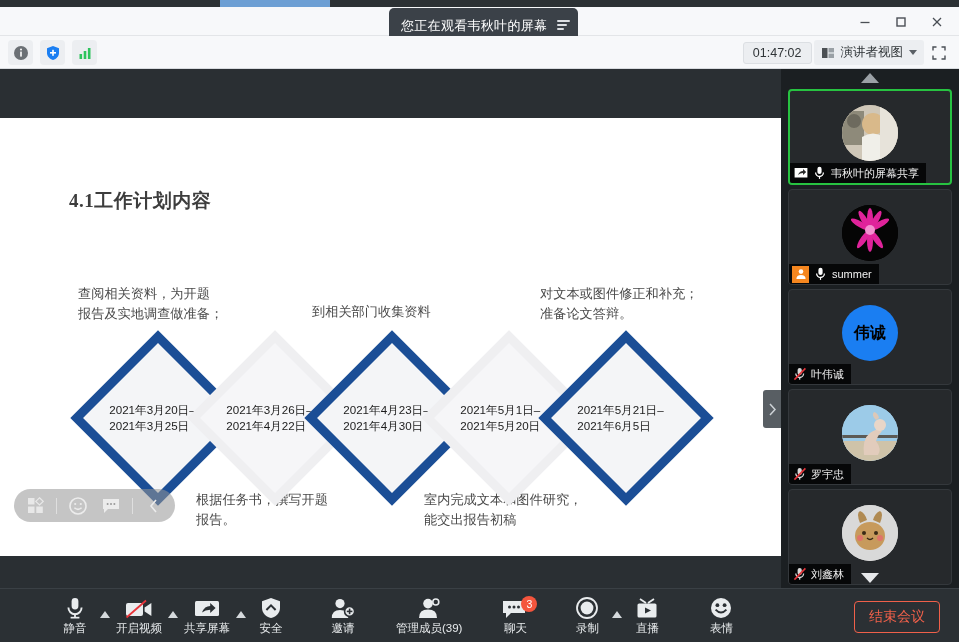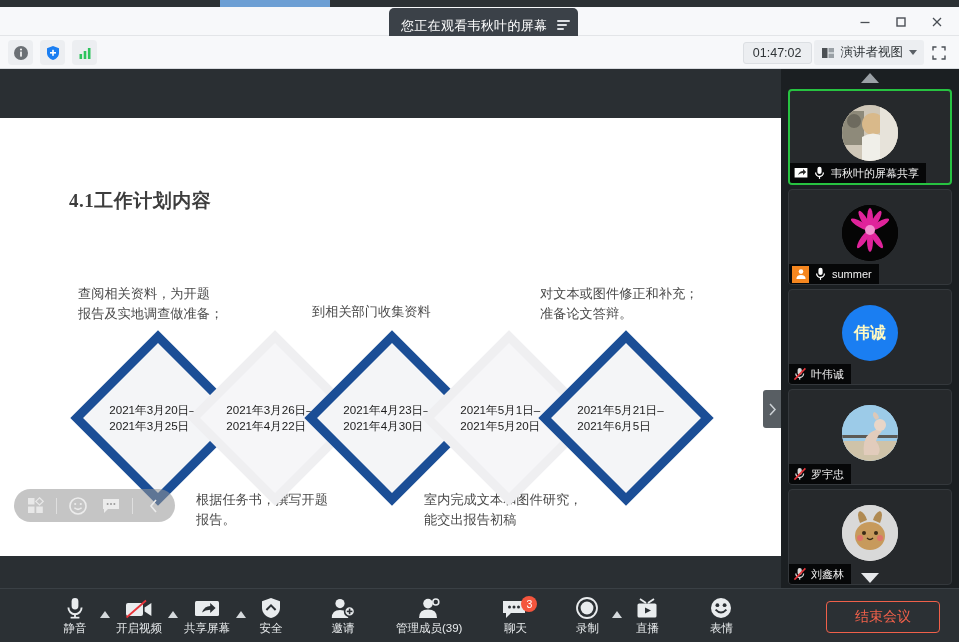--- a/index.html
+++ b/index.html
@@ -160,21 +160,21 @@
     background: #26292c; border: 1px solid #34383c; border-radius: 4px;
     overflow: hidden;
   }
   .tile.active { border: 2px solid #27c241; }
   .avatar {
     position: absolute; left: 50%; top: 46%;
     transform: translate(-50%, -50%);
     width: 56px; height: 56px; border-radius: 50%;
     overflow: hidden;
     display: flex; align-items: center; justify-content: center;
-    font-size: 16px; color: #fef9c3; font-weight: 700;
+    font-size: 16px; color: #000000; font-weight: 700;
     font-family: "Liberation Sans", sans-serif;
   }
   .av-photo   { background: linear-gradient(150deg,#c9bfae 0%, #8b8475 45%, #d8d2c6 100%); }
   .av-flower  { background: #000; }
   .av-blue    { background: #1a7ef2; }
   .av-goat    { background: linear-gradient(180deg,#8fc6ea 0%, #b9d8ec 45%, #cfc3ae 100%); }
   .av-pika    { background: #d7d7d7; }
 
   .name-chip {
     position: absolute; left: 0; bottom: 0;
@@ -211,21 +211,21 @@
   }
   .caret-slot { display:flex; align-items:flex-start; height:54px; padding-top:16px; margin:0 2px; }
   .chat-badge {
     position: absolute; top: 7px; right: 1px;
     min-width: 16px; height: 16px; padding: 0 4px;
     background: #f4553d; color: #fff; border-radius: 8px;
     font-size: 10.5px; line-height: 16px; text-align: center;
   }
   .end-btn {
     position: absolute; right: 19px; top: 12px;
-    padding: 6px 28px; border: 1px solid #f0604a; border-radius: 4px;
+    padding: 6px 14px; border: 1px solid #f0604a; border-radius: 4px;
     color: #f0604a; font-size: 14px; background: transparent;
   }
   .spacer-l { width: 52px; }
   .spacer-mid { flex: 1 1 auto; }
 </style>
 </head>
 <body>
 
 <div id="app">
 

